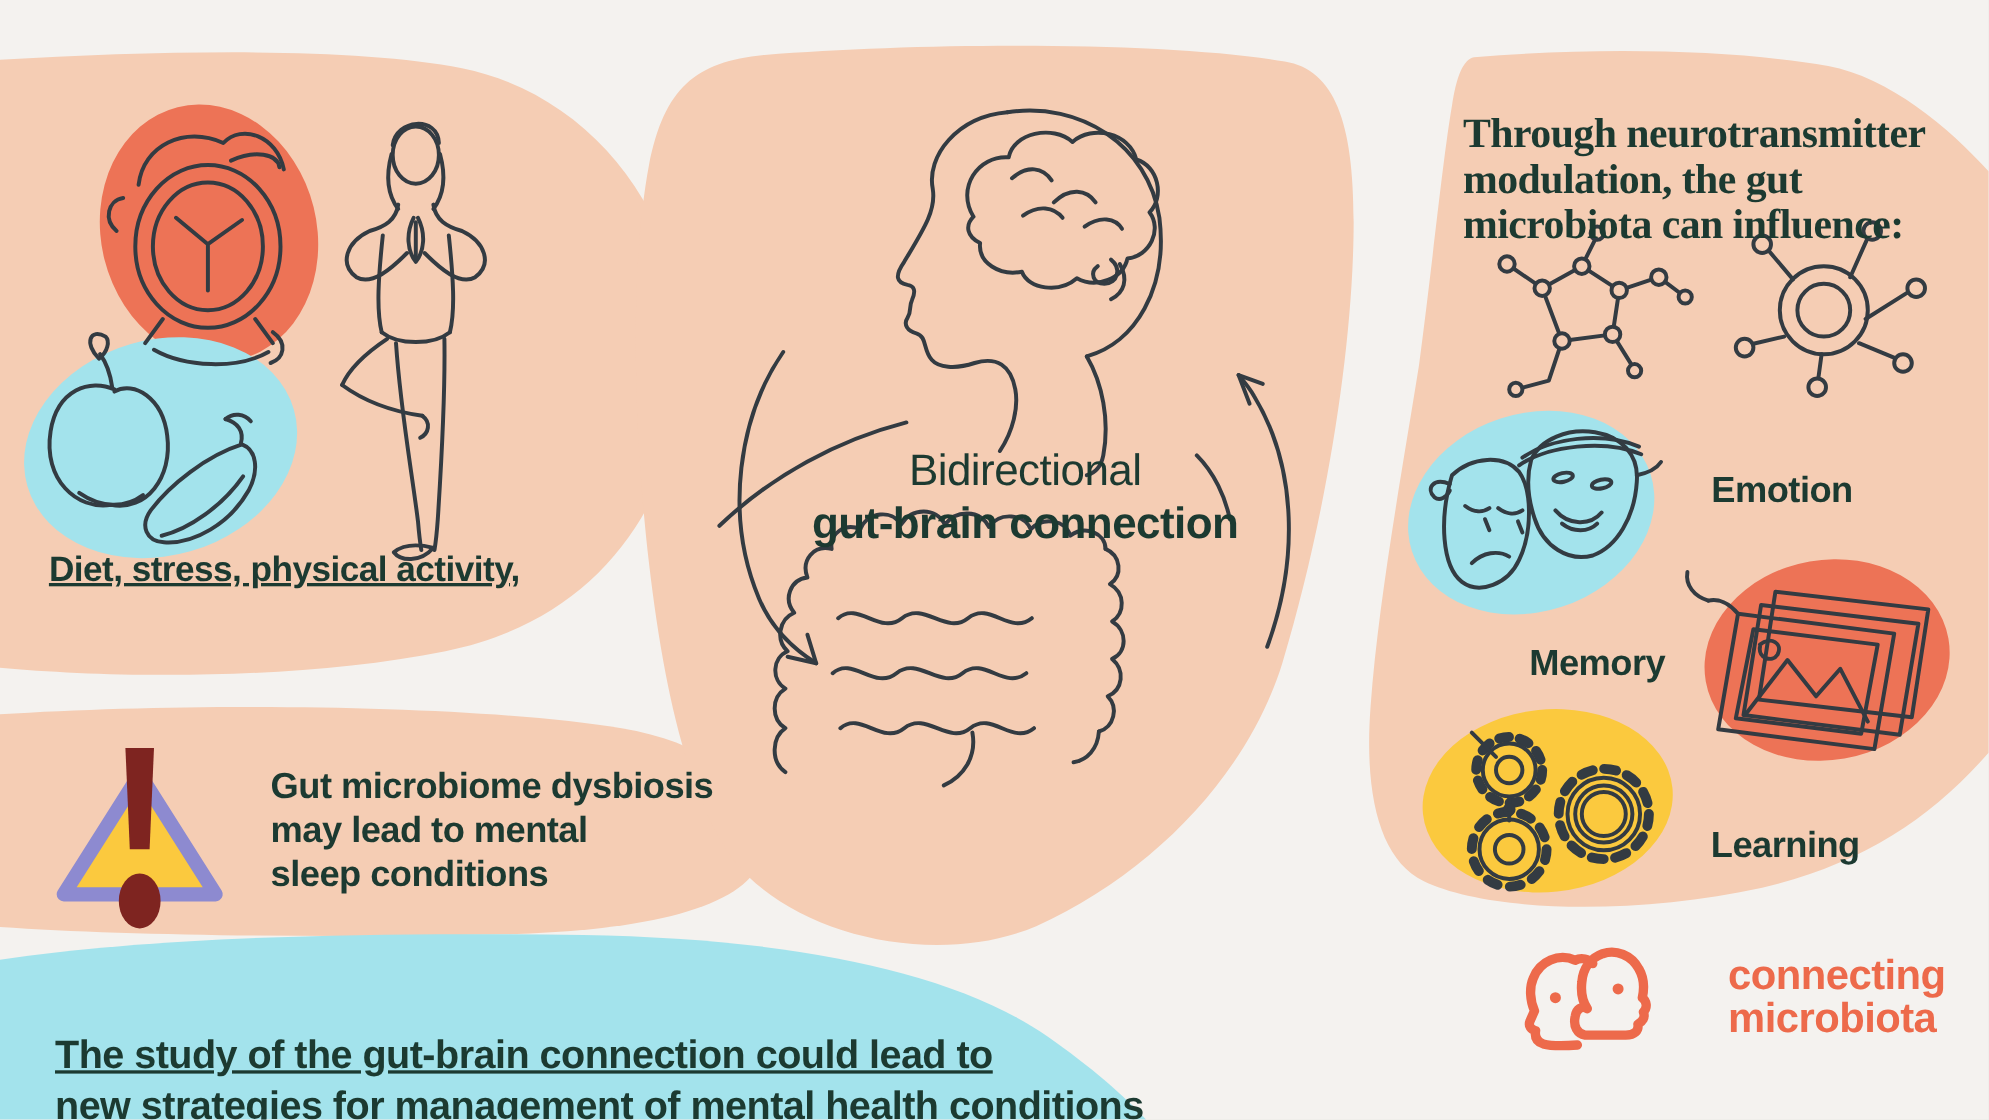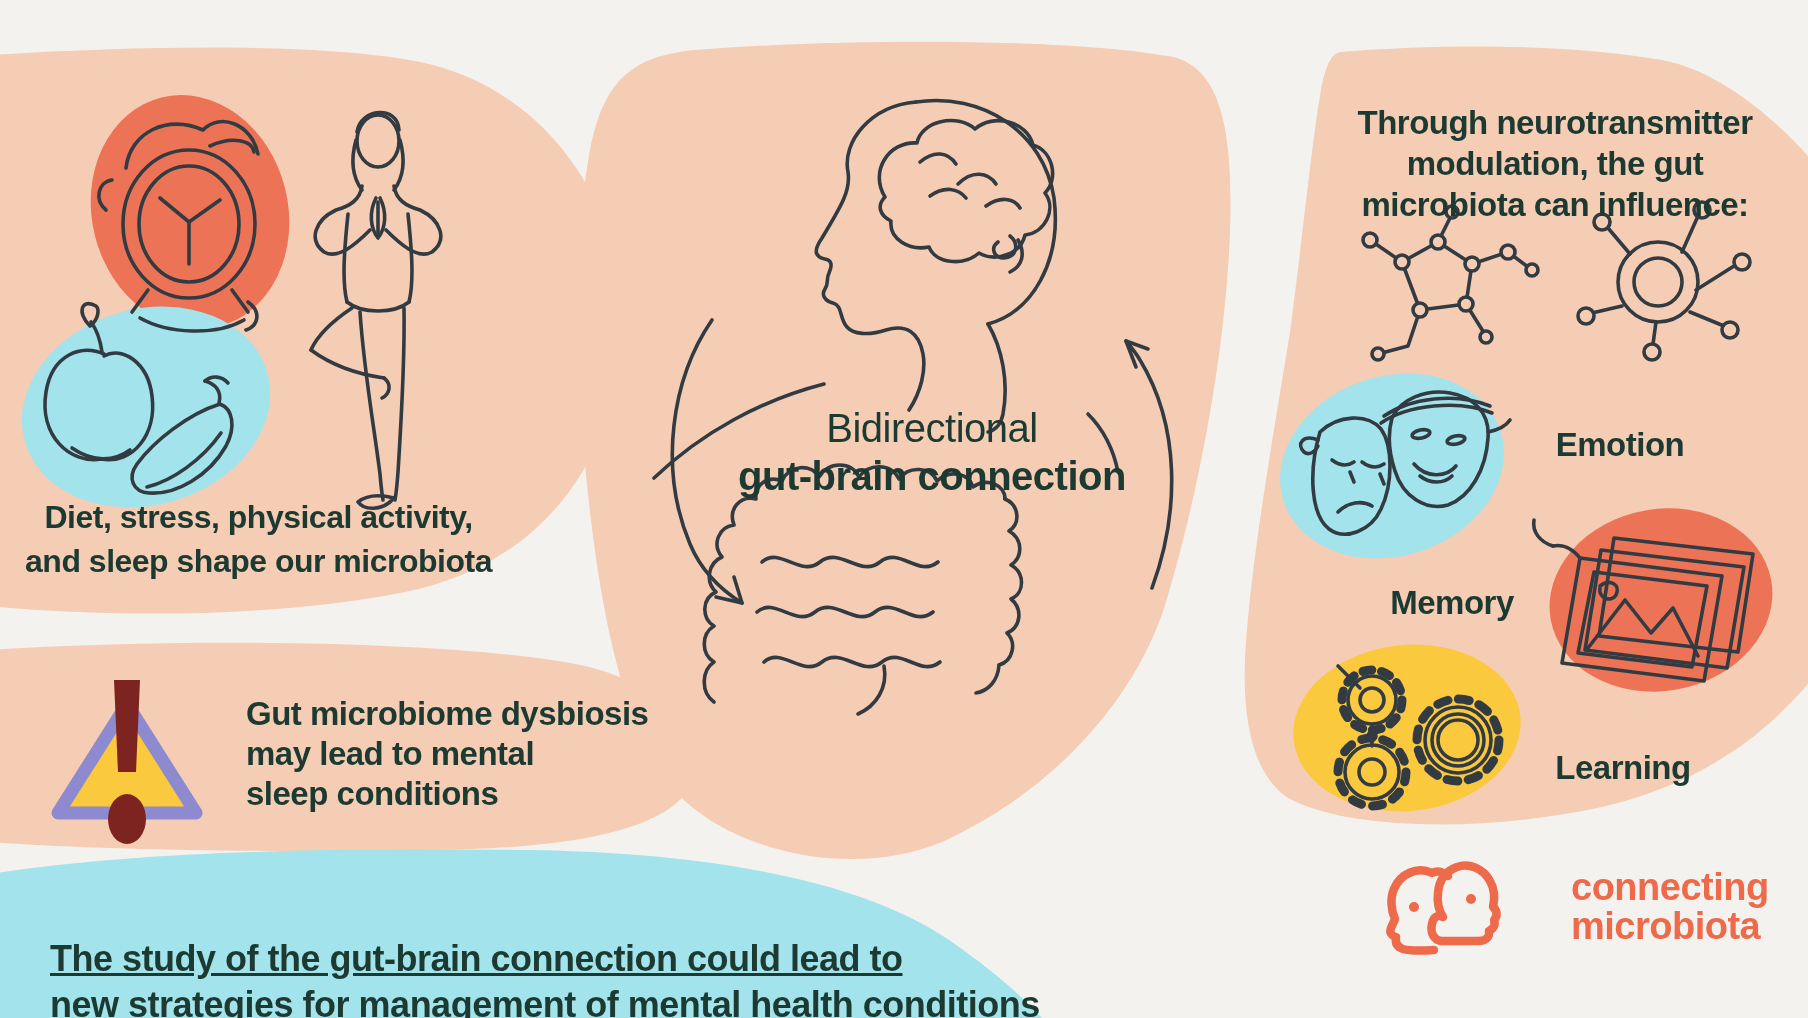--- a/index.html
+++ b/index.html
@@ -3,24 +3,24 @@
 <meta charset="utf-8">
 <style>
   html,body{margin:0;padding:0;background:#e8e6e3;}
   .page{position:relative;width:1808px;height:1018px;overflow:hidden;
         background:#f4f2ef;font-family:"Liberation Sans",sans-serif;}
   .art{position:absolute;left:0;top:0;}
   .txt{position:absolute;color:#1c3a31;font-weight:700;letter-spacing:-0.5px;line-height:1.2;}
   .center-text{left:712px;top:404px;width:440px;text-align:center;font-size:40px;line-height:48px;}
   .center-text .l1{font-weight:400;}
   .center-text .l2{font-weight:700;}
-  .left-caption{left:6px;top:495px;width:505px;text-align:center;font-size:32px;line-height:44px;}
+  .left-caption{left:6px;top:495px;width:505px;text-align:center;font-size:32px;line-height:44px;text-decoration:underline;}
   .dysbiosis-caption{left:246px;top:694px;width:430px;font-size:33px;line-height:40px;}
   .banner-caption{left:50px;top:936px;width:1010px;font-size:36px;line-height:46px;text-decoration:underline;}
-  .right-heading{left:1330px;top:102px;width:450px;text-align:center;font-size:33px;line-height:41px;}
+  .right-heading{left:1330px;top:102px;width:450px;font-size:38px;line-height:41px;font-family:Liberation Serif, serif;}
   .label{font-size:33px;text-align:center;}
   .label-emotion{left:1535px;top:425px;width:170px;}
   .label-memory{left:1372px;top:583px;width:160px;}
   .label-learning{left:1538px;top:724px;width:170px;margin-top:24px;}
   .logo-text{left:1571px;top:868px;width:260px;color:#ed6a4b;font-size:38px;line-height:39px;letter-spacing:-0.5px;}
 </style>
 </head>
 <body>
 
 <div class="page">
@@ -205,21 +205,20 @@
   <g stroke="#ed6a4b" stroke-width="8.5" fill="none" stroke-linecap="round" stroke-linejoin="round">
     <path d="M1434,950 C1420,951 1410,951 1403,949 C1397,947 1395,943 1396,937 C1392,936 1389,933 1391,928 L1395,919 C1391,910 1390,898 1394,889 C1400,874 1417,866 1432,873 C1438,870 1444,872 1448,876"></path>
     <circle cx="1414" cy="907" r="5" fill="#ed6a4b" stroke="none"></circle>
     <path d="M1443,917 C1438,914 1433,917 1432,924 C1430,933 1434,940 1441,941 L1478,941 C1486,941 1490,937 1489,931 C1493,929 1496,925 1494,920 C1498,916 1497,910 1493,907 C1495,898 1494,888 1490,881 C1483,868 1469,863 1457,867 C1446,871 1439,880 1438,893 C1437,902 1439,911 1443,917"></path>
     <circle cx="1471" cy="899" r="5" fill="#ed6a4b" stroke="none"></circle>
   </g>
 </svg>
 
 <div class="txt left-caption">
   <div>Diet, stress, physical activity,</div>
-  <div>and sleep shape our microbiota</div>
 </div>
 
 <div class="txt dysbiosis-caption">
   <div>Gut microbiome dysbiosis</div>
   <div>may lead to mental</div>
   <div>sleep conditions</div>
 </div>
 
 <div class="txt banner-caption">
   <div>The study of the gut-brain connection could lead to</div>

